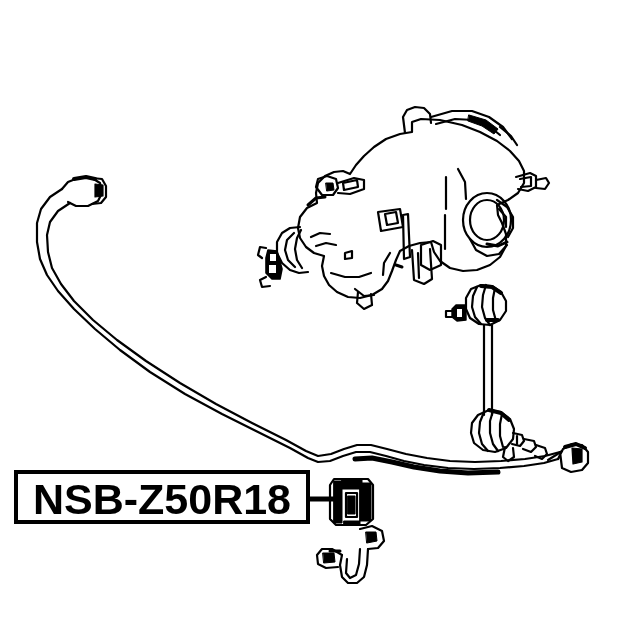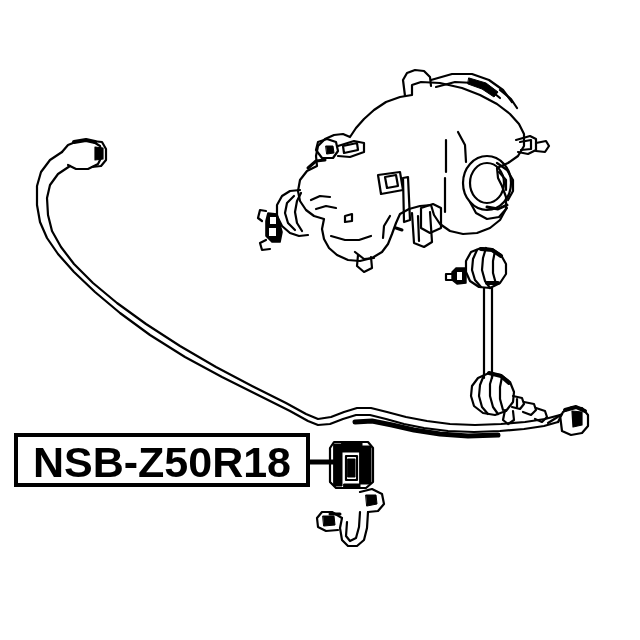--- a/index.html
+++ b/index.html
@@ -11,20 +11,21 @@
     width: 640px;
     height: 640px;
     overflow: hidden;
     font-family: "Liberation Sans", sans-serif;
   }
   #diagram-root {
     position: relative;
     width: 640px;
     height: 500px;
     background: #f9a8d4;
+    margin-top: 37px;
   }
   #parts-svg {
     position: absolute;
     left: 0;
     top: 0;
     width: 640px;
     height: 640px;
     display: block;
   }
   .partnum-text {

